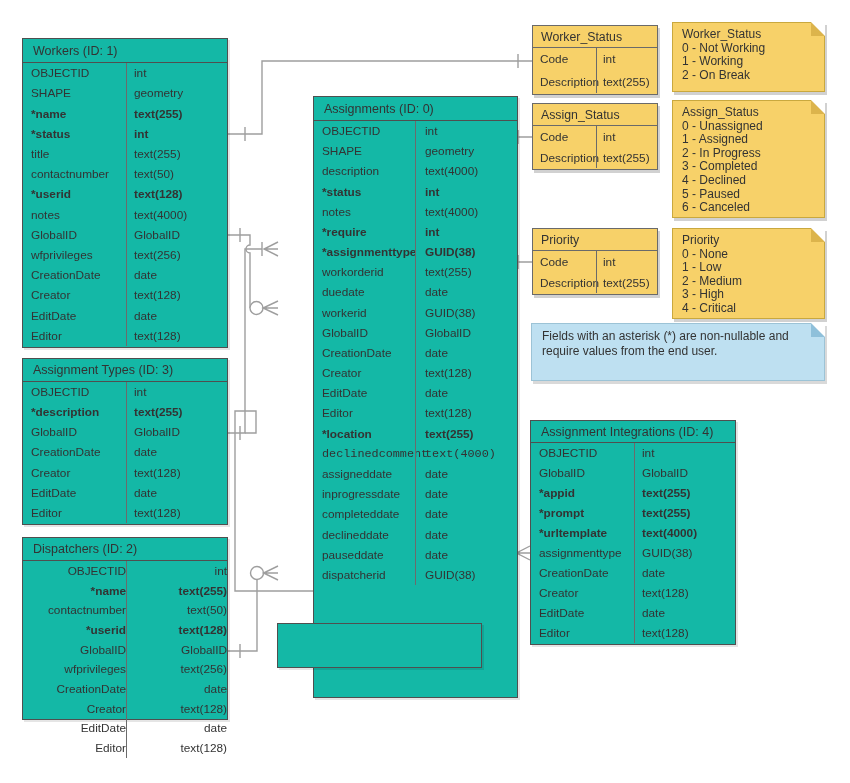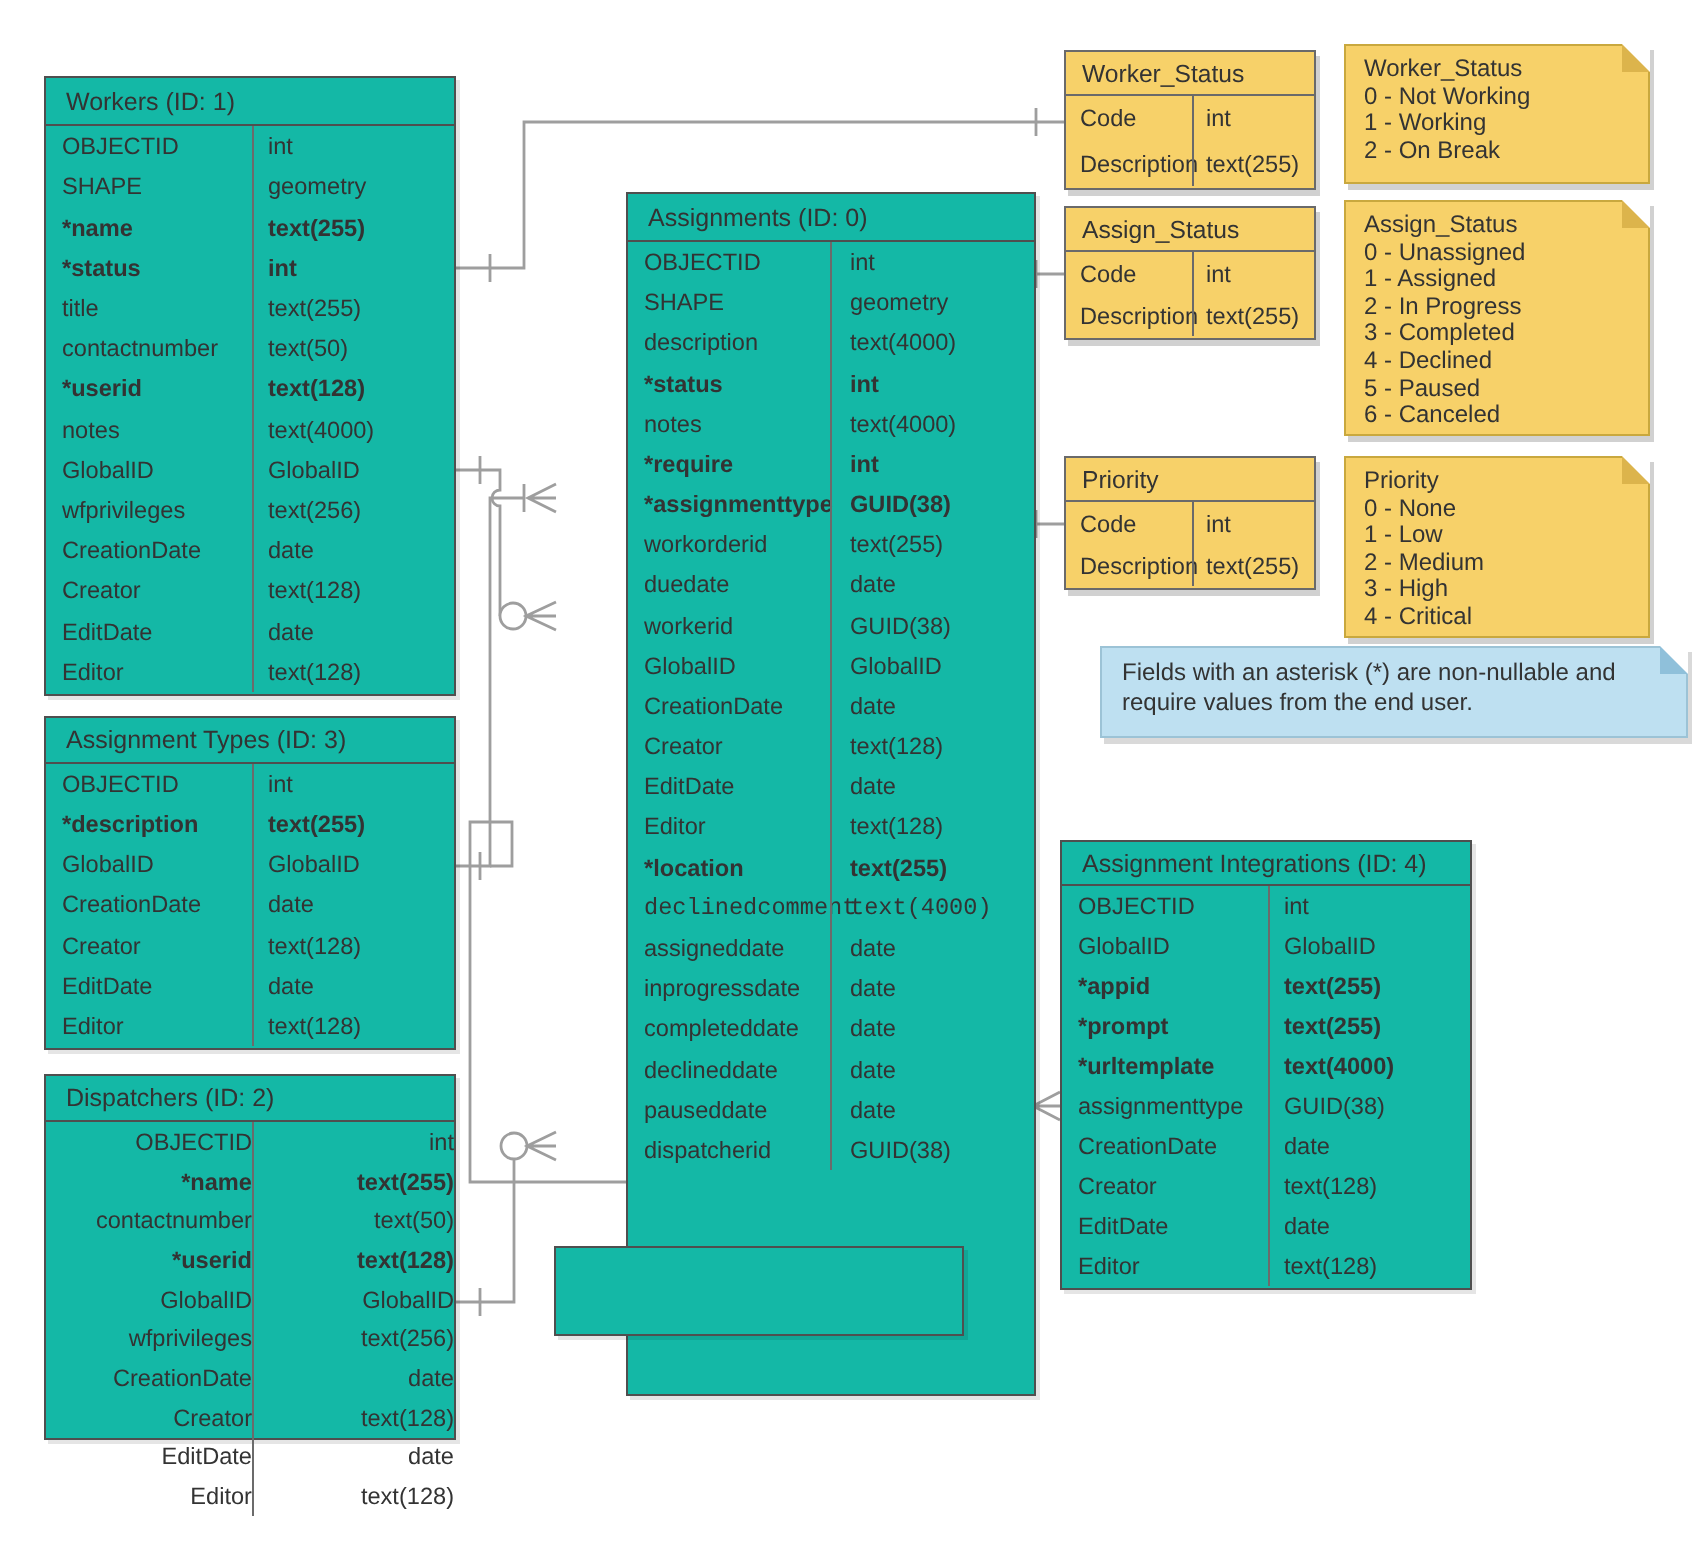--- a/index.html
+++ b/index.html
@@ -420,17 +420,17 @@
     </div>
     <div class="note" style="left: 672px; top: 228px; width: 153px; height: 91px; background: rgb(247, 209, 105);">
       <div class="nline">Priority</div>
       <div class="nline">0 - None</div>
       <div class="nline">1 - Low</div>
       <div class="nline">2 - Medium</div>
       <div class="nline">3 - High</div>
       <div class="nline">4 - Critical</div>
       <div class="fold"></div>
     </div>
-    <div class="callout" style="left: 550px; top: 323px; width: 294px; height: 46px; background: rgb(190, 224, 241);">
+    <div class="callout" style="left: 531px; top: 323px; width: 294px; height: 58px; background: rgb(190, 224, 241);">
       <div>Fields with an asterisk (*) are non-nullable and require values from the end user.</div>
       <div class="fold"></div>
     </div>
   </div>
 
 </body></html>

